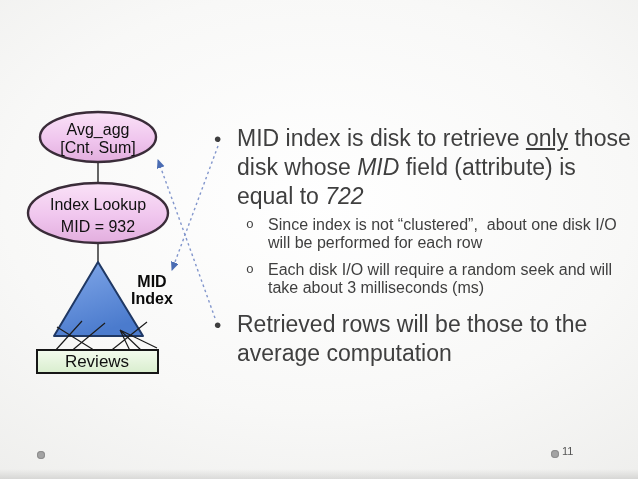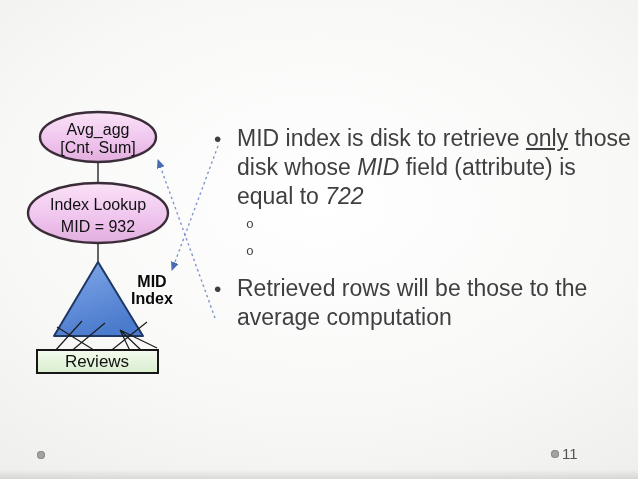--- a/index.html
+++ b/index.html
@@ -46,21 +46,21 @@
   .u { text-decoration:underline; }
   .i { font-style:italic; }
   .dot {
     position:absolute; width:8px; height:8px; border-radius:50%;
     background:#A3A3A3; box-shadow: inset 0 0 0 1px #8D8D8D;
   }
   .dot-left  { left:37px;  top:451px; }
   .dot-right { left:551px; top:450px; }
   .pagenum {
     position:absolute; left:562px; top:445px;
-    font-size:15px; color:#555555;
+    font-size:11px; color:#555555;
   }
 </style>
 </head>
 <body>
 
 <div class="slide">
 
 
   <svg class="diagram" width="638" height="479" viewBox="0 0 638 479">
     <defs>
@@ -113,24 +113,32 @@
       <span class="marker">•</span>
       <span class="text">
         <span class="line"><span>MID index is disk to retrieve </span><span class="u">only</span></span>
         <span class="line"><span>those disk whose </span><span class="i">MID</span><span> field</span></span>
         <span class="line"><span>(attribute) is equal to </span><span class="i">722</span></span>
       </span>
     </div>
 
     <div class="bullet b-sub s1">
       <span class="marker">o</span>
+      <span class="text">
+        <span class="line">Since index is not “clustered”,  about one</span>
+        <span class="line">disk I/O will be performed for each row</span>
+      </span>
     </div>
 
     <div class="bullet b-sub s2">
       <span class="marker">o</span>
+      <span class="text">
+        <span class="line">Each disk I/O will require a random seek</span>
+        <span class="line">and will take about 3 milliseconds (ms)</span>
+      </span>
     </div>
 
     <div class="bullet b-main b2">
       <span class="marker">•</span>
       <span class="text">
         <span class="line">Retrieved rows will be those to</span>
         <span class="line">the average computation</span>
       </span>
     </div>
 

